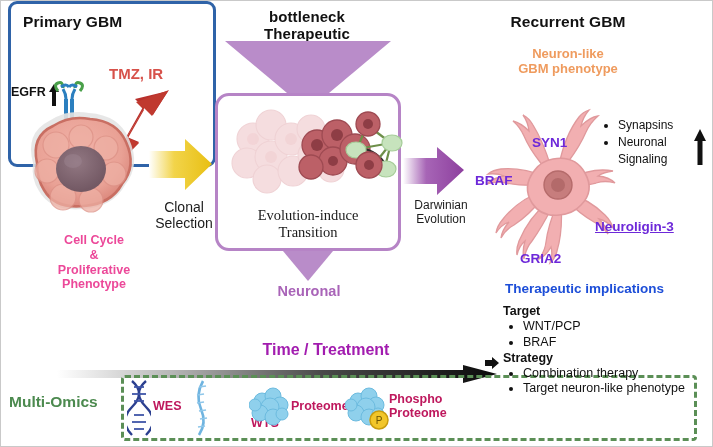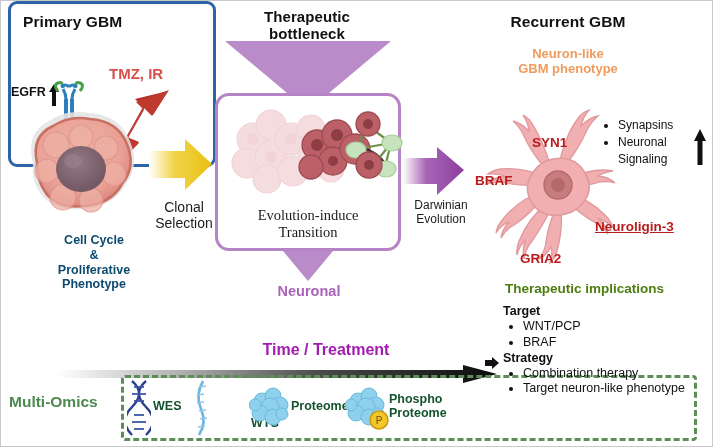--- a/index.html
+++ b/index.html
@@ -15,21 +15,21 @@
   .title{font-weight:bold;color:#111;letter-spacing:.1px;}
   .t-primary{left:22px;top:12px;width:170px;font-size:15.5px;}
   .t-bottle{left:216px;top:8px;width:180px;font-size:15px;line-height:1.12;}
   .t-recur{left:452px;top:12px;width:230px;font-size:15.5px;}
   .t-neuronlike{left:452px;top:46px;width:230px;font-size:13px;color:#ef9b5e;font-weight:bold;line-height:1.14;}
 
   
   .tmz{left:108px;top:64px;width:110px;font-size:15px;font-weight:bold;color:#d7514a;}
 
   
-  .cap-primary{left:18px;top:232px;width:150px;font-size:12.5px;font-weight:bold;color:#0c4a6e;line-height:1.18;}
+  .cap-primary{left:18px;top:232px;width:150px;font-size:12.5px;font-weight:bold;color:#ec4899;line-height:1.18;}
 
   
   .clonal{left:150px;top:198px;width:66px;font-size:14px;color:#1c1c1c;line-height:1.15;}
   .darwin{left:404px;top:198px;width:72px;font-size:12px;color:#1c1c1c;line-height:1.15;}
 
   
   .pbox{
     left:214px;top:92px;width:186px;height:158px;
     border:3.5px solid #b684c6;border-radius:14px;background:#fff;box-sizing:border-box;
   }
@@ -39,21 +39,21 @@
   .downtri{left:282px;top:250px;width:50px;height:30px;}
 
   .neurorepro{left:228px;top:282px;width:160px;font-size:14.5px;font-weight:bold;color:#a964b8;line-height:1.14;}
 
   
   .yarrow{left:148px;top:136px;width:64px;height:56px;}
   
   .parrow{left:402px;top:144px;width:62px;height:52px;}
 
   
-  .nl{position:absolute;font-size:13.5px;font-weight:bold;color:#b91c1c;white-space:nowrap;}
+  .nl{position:absolute;font-size:13.5px;font-weight:bold;color:#6d28d9;white-space:nowrap;}
   .nl-syn1{left:531px;top:134px;}
   .nl-braf{left:474px;top:172px;}
   .nl-gria2{left:519px;top:250px;}
   .nl-nlg3{left:594px;top:218px;text-decoration:underline;}
 
   
   .blist{left:604px;top:116px;width:84px;font-size:12px;color:#111;line-height:1.42;}
   .blist li{margin:0;padding:0;}
   .blist ul{margin:0;padding-left:13px;}
   .upbar{left:692px;top:128px;width:14px;height:36px;}
@@ -61,32 +61,32 @@
   
   .timelabel{left:160px;top:340px;width:330px;font-size:16px;font-weight:bold;color:#a21caf;}
   .timearrow{left:56px;top:364px;width:440px;height:18px;}
 
   
   .multiomics-label{left:8px;top:392px;font-size:15.5px;font-weight:bold;color:#4c8a4f;}
   .omicsbox{
     left:120px;top:374px;width:576px;height:66px;
     border:3px dashed #5b8f56;border-radius:4px;box-sizing:border-box;background:transparent;
   }
-  .omics-item{position:absolute;font-size:12.5px;font-weight:bold;color:#14532d;line-height:1.14;}
+  .omics-item{position:absolute;font-size:12.5px;font-weight:bold;color:#be185d;line-height:1.14;}
   .oi-wes{left:152px;top:398px;}
   .oi-wts{left:214px;top:415px;margin-left:36px;}
   .oi-prot{left:290px;top:398px;}
   .oi-phos{left:388px;top:391px;}
 
   
   .tibox{
     left:496px;top:272px;width:208px;height:166px;
     border:3px solid #2f63a8;border-radius:9px;background:#fff;box-sizing:border-box;
   }
-  .ti-head{position:absolute;left:504px;top:280px;width:196px;font-size:13.5px;font-weight:bold;color:#4d7c0f;}
+  .ti-head{position:absolute;left:504px;top:280px;width:196px;font-size:13.5px;font-weight:bold;color:#1d4ed8;}
   .ti-body{position:absolute;left:502px;top:302px;width:200px;font-size:12.5px;color:#111;line-height:1.22;}
   .ti-body .sec{font-weight:bold;margin-top:1px;}
   .ti-body ul{margin:0 0 0 0;padding-left:20px;}
   .ti-body li{margin:0;}
   .ti-arrow{position:absolute;left:484px;top:356px;width:14px;height:12px;}
 </style>
 </head>
 <body>
 
 <div id="canvas">
@@ -167,22 +167,22 @@
     </linearGradient>
       </defs>
     <path d="M0 14 L36 14 L36 2 L63 27 L36 53 L36 41 L0 41 Z" fill="url(#yg)"></path>
   </svg>
   <div class="abs clonal ctr">
     <div>Clonal</div>
     <div>Selection</div>
   </div>
 
   <div class="abs title t-bottle ctr">
+    <div>bottleneck</div>
     <div>Therapeutic</div>
-    <div>bottleneck</div>
   </div>
 
   <svg class="abs funnel" viewBox="0 0 166 52">
     <path d="M0 0 L166 0 L104 52 L62 52 Z" fill="#b98cc9"></path>
   </svg>
 
   <div class="abs pbox"></div>
 
   <svg class="abs" style="left:224px;top:104px;" width="180" height="92" viewBox="0 0 180 92">
     <g opacity="0.55" fill="#eec3c6" stroke="#e3aeb3" stroke-width="1.1">

